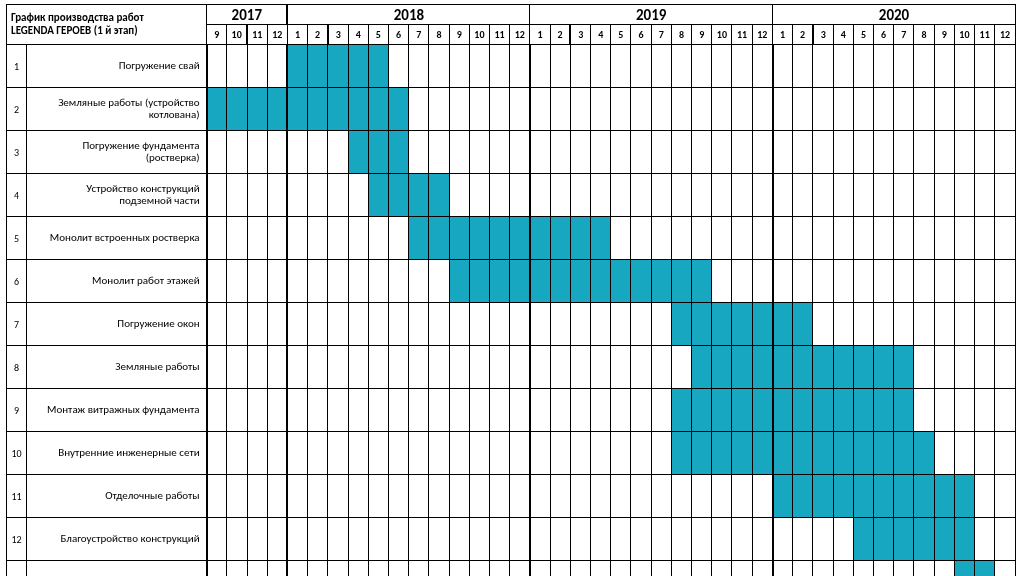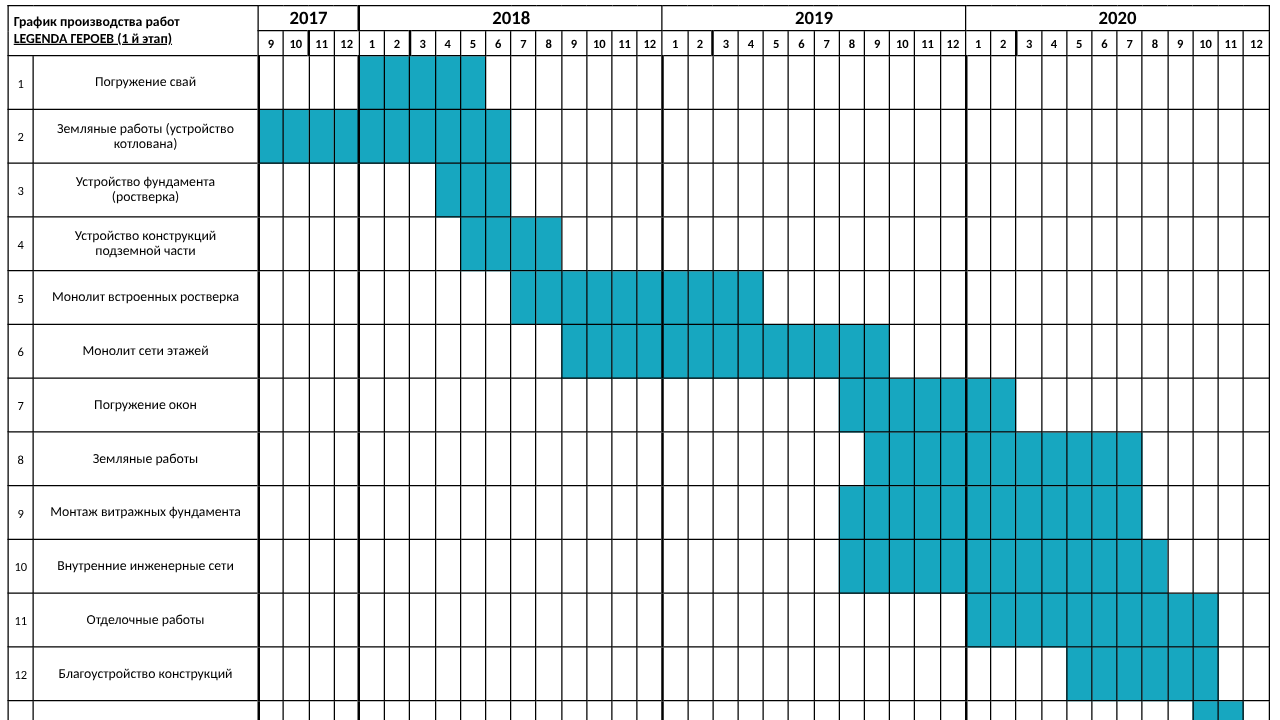--- a/index.html
+++ b/index.html
@@ -4,25 +4,25 @@
 <style>
   html,body{margin:0;padding:0;font-family:Calibri,Arial,sans-serif;background:#fff;}
   .wrap{padding:4px 6px;}
   table{border-collapse:collapse;width:1010px;table-layout:fixed;}
   th,td{border:1px solid #000;padding:0;height:19px;vertical-align:middle;}
   
   col.idx{width:20px;}
   col.task{width:178px;}
   col.mon{width:20px;}
   .hdr-title{font-size:11px;font-weight:bold;text-align:left;padding:2px 4px;line-height:1.15;margin-left:10px;}
-  .hdr-title .sub{font-weight:bold;text-decoration:underline;}
+  .hdr-title .sub{font-weight:bold;}
   .year{font-size:15px;font-weight:bold;text-align:center;margin-top:20px;}
   .mon{font-size:10px;text-align:center;}
   .idx{font-size:10px;text-align:center;}
-  .task{font-size:11px;text-align:center;padding:2px 6px;line-height:1.1;}
+  .task{font-size:11px;text-align:right;padding:2px 6px;line-height:1.1;}
   tr.task-row td{height:38px;}
   td.fill{background:#17a7c0;}
   
   
   table tr > *:nth-child(2){border-right:2px solid #000;}
   table tr.months > *:nth-child(6),
   table tr.task-row > *:nth-child(6){border-right:2px solid #000;}
   table tr.months > *:nth-child(18),
   table tr.task-row > *:nth-child(18){border-right:2px solid #000;}
   table tr.months > *:nth-child(30),
@@ -217,21 +217,21 @@
           <td></td>
           <td></td>
           <td></td>
           <td></td>
           <td></td>
           <td></td>
           <td></td>
         </tr>
         <tr class="task-row">
           <td class="idx">3</td>
-          <td class="task">Устройство фундамента (ростверка)</td>
+          <td class="task">Погружение фундамента (ростверка)</td>
           <td></td>
           <td></td>
           <td></td>
           <td></td>
           <td></td>
           <td></td>
           <td></td>
           <td class="fill"></td>
           <td class="fill"></td>
           <td class="fill"></td>
@@ -349,21 +349,21 @@
           <td></td>
           <td></td>
           <td></td>
           <td></td>
           <td></td>
           <td></td>
           <td></td>
         </tr>
         <tr class="task-row">
           <td class="idx">6</td>
-          <td class="task">Монолит сети этажей</td>
+          <td class="task">Монолит работ этажей</td>
           <td></td>
           <td></td>
           <td></td>
           <td></td>
           <td></td>
           <td></td>
           <td></td>
           <td></td>
           <td></td>
           <td></td>

